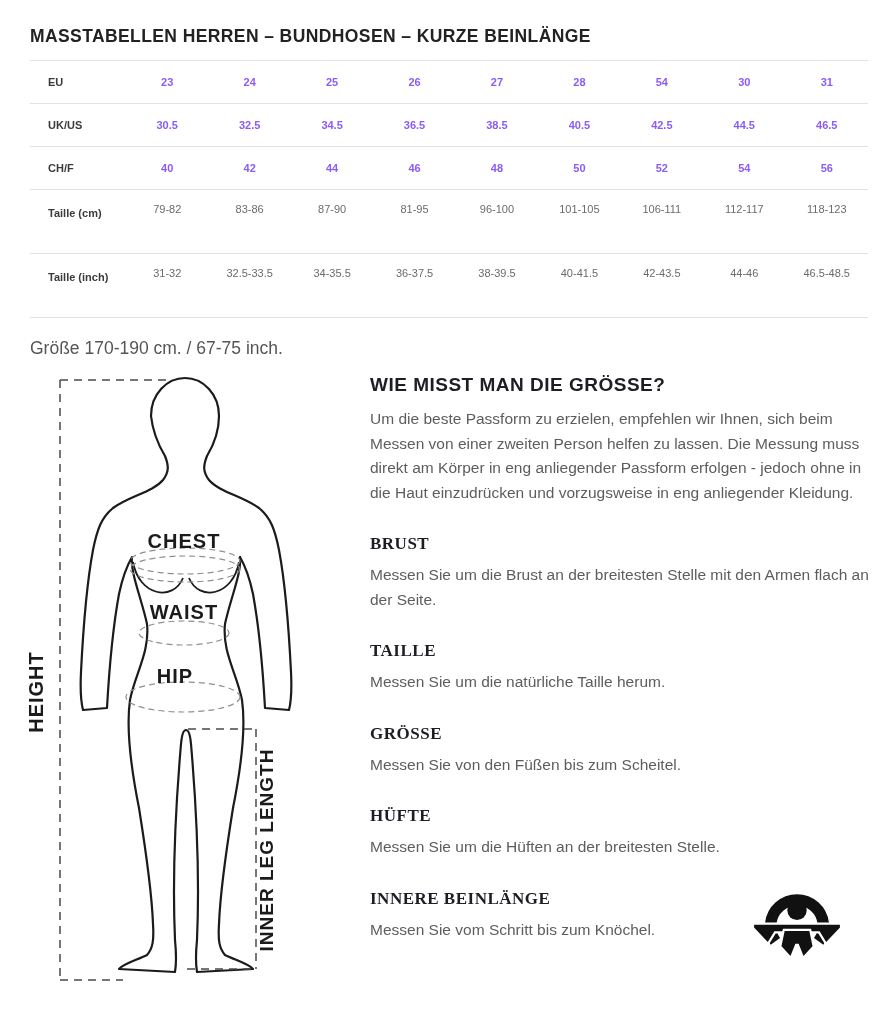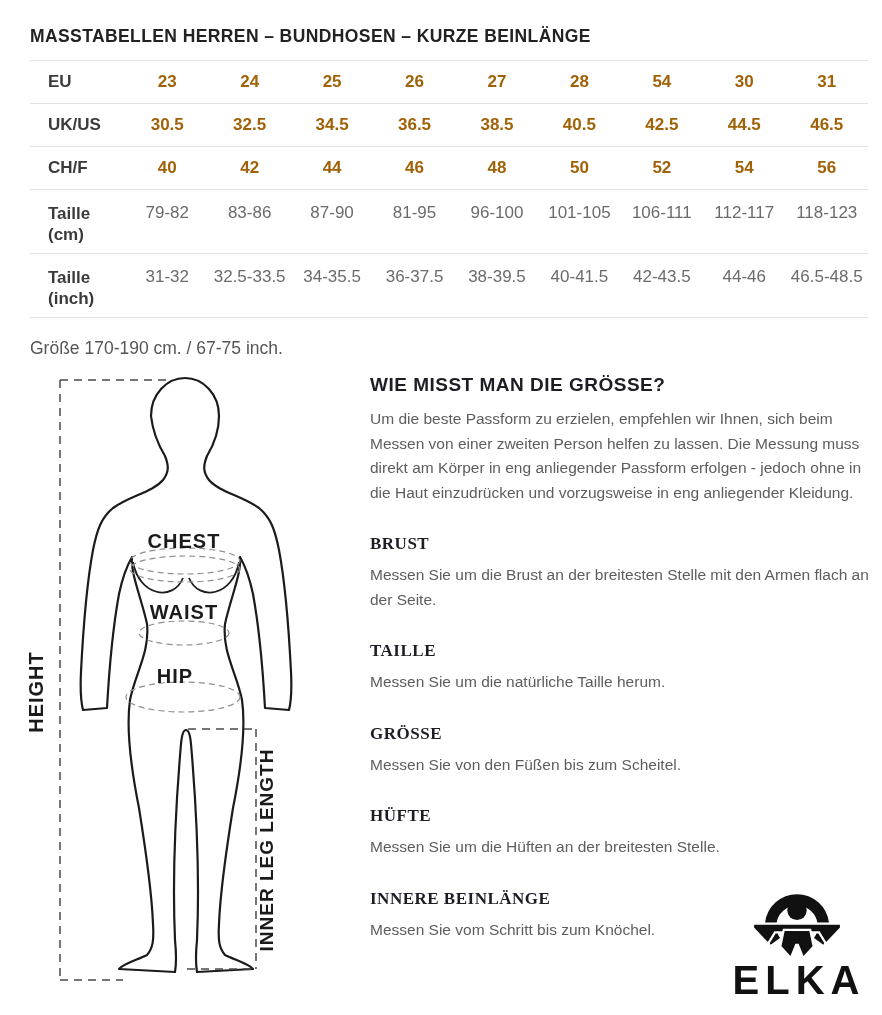--- a/index.html
+++ b/index.html
@@ -6,27 +6,27 @@
   body{font-family:"Liberation Sans",sans-serif;color:#222;}
   .page{position:relative;width:882px;height:1015px;background:#fff;overflow:hidden;}
 
   
   .page-title{position:absolute;left:30px;top:26px;font-size:17.5px;font-weight:800;
     letter-spacing:.4px;color:#222;}
 
   
   .size-table-wrap{position:absolute;left:30px;top:60px;width:838px;}
   table.size-table{width:100%;border-collapse:collapse;table-layout:fixed;
-    border-top:1px solid #e2e2e2;border-bottom:1px solid #e2e2e2;font-size:17px;}
+    border-top:1px solid #e2e2e2;border-bottom:1px solid #e2e2e2;font-size:11px;}
   table.size-table col.label-col{width:96px;}
   table.size-table tr{border-top:1px solid #e2e2e2;}
   table.size-table td{text-align:center;vertical-align:middle;padding:0 2px;}
   table.size-table td.row-label{text-align:left;padding-left:18px;font-weight:bold;color:#3b3b3b;}
   tr.size-row{height:43px;}
-  tr.size-row td{font-weight:bold;color:#a16207;}
+  tr.size-row td{font-weight:bold;color:#8b5cf6;}
   tr.measure-row{height:64px;}
   tr.measure-row td{vertical-align:top;padding-top:13px;font-weight:normal;color:#6b6b6b;}
   tr.measure-row td.row-label{font-weight:bold;color:#3b3b3b;line-height:21px;}
 
   
   .size-note{position:absolute;left:30px;top:338px;font-size:17.5px;color:#555;}
 
   
   .figure-wrap{position:absolute;left:0;top:372px;width:350px;height:616px;padding-left:23px;}
   svg text{font-family:"Liberation Sans",sans-serif;font-weight:bold;fill:#1b1b1b;}
@@ -228,16 +228,15 @@
     <p>Messen Sie vom Schritt bis zum Knöchel.</p>
   </div>
 
   <div class="logo">
     <svg class="logo-mark" width="88" height="67" viewBox="0 0 100 76">
       <path d="M25.4,57.2 A30,30 0 1 1 74.6,57.2" fill="none" stroke="#111" stroke-width="13"></path>
       <circle cx="50" cy="22" r="11" fill="#111"></circle>
       <polygon points="0,37 100,37 100,42 83,60 75,47 25,47 17,60 0,42" fill="#111" stroke="#fff" stroke-width="2.5"></polygon>
       <path d="M35,44 L65,44 L69,63 L57,76 L51,61 L49,61 L43,76 L31,63 Z" fill="#111" stroke="#fff" stroke-width="2.5"></path>
     </svg>
-    <div class="logo-text">ELKA</div>
   </div>
 
 </div>
 
 </body></html>

